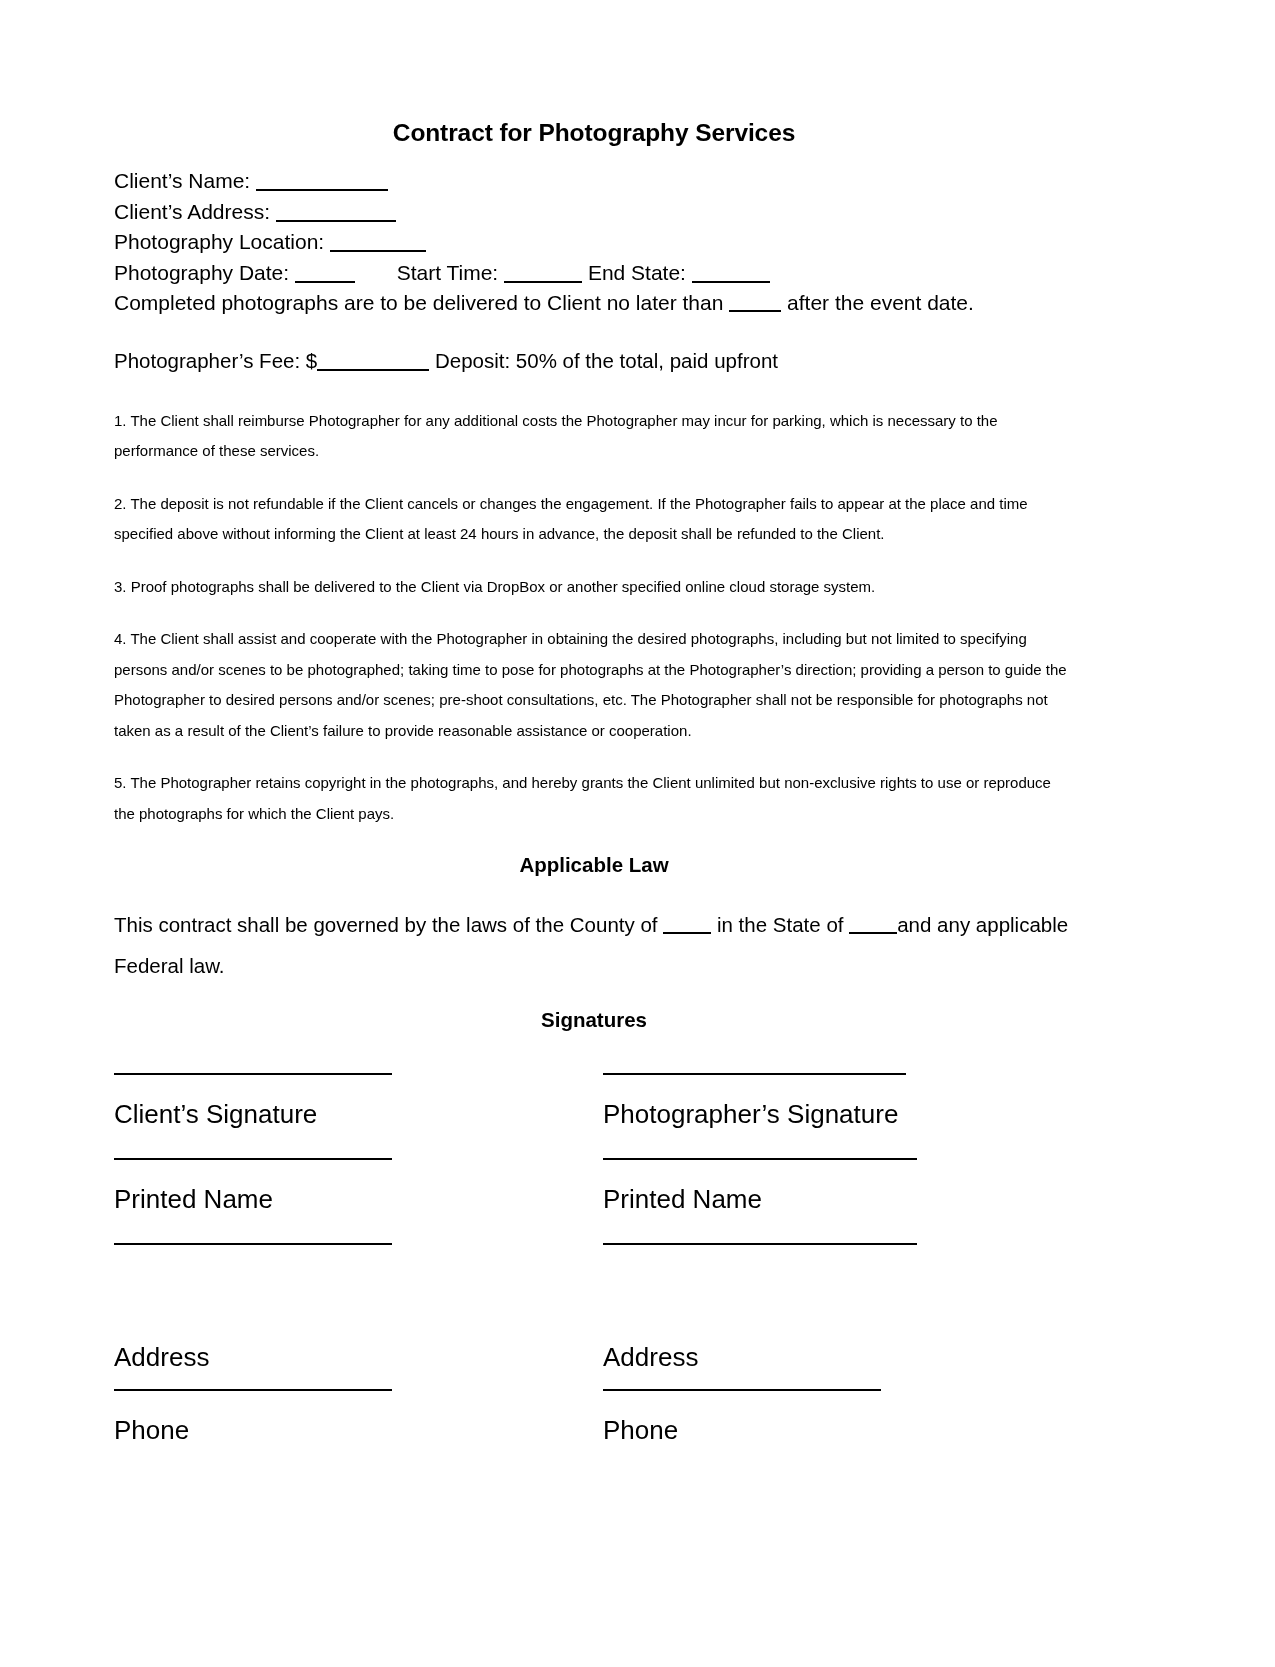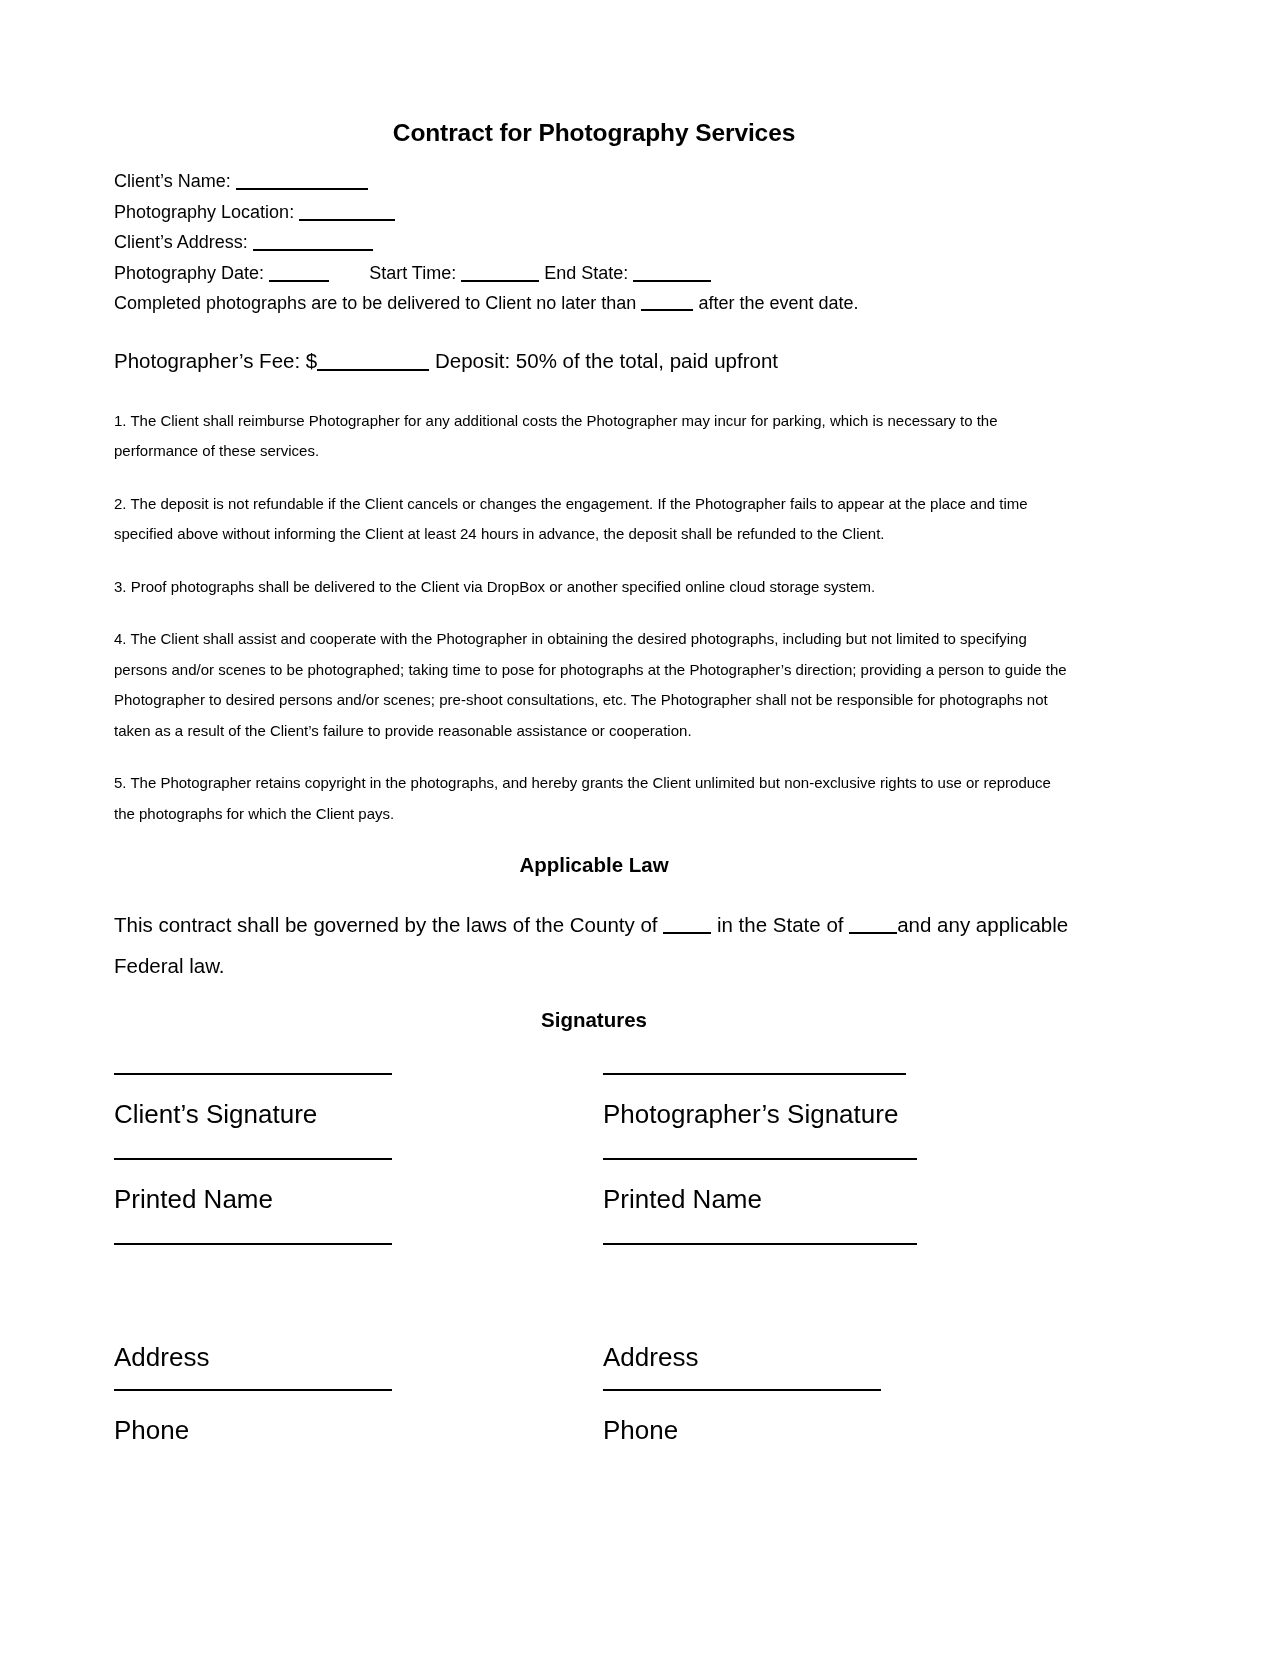--- a/index.html
+++ b/index.html
@@ -29,21 +29,21 @@
     text-align: center;
     font-size: 24.5px;
     font-weight: bold;
     letter-spacing: -0.1px;
     margin: 0;
     padding-top: 118px;
     line-height: 1.2;
   }
   .field-block {
     margin-top: 19px;
-    font-size: 18px;
+    font-size: 21px;
     line-height: 30.5px;
   }
   .field-line {
     white-space: nowrap;
   }
   .blank {
     display: inline-block;
     border-bottom: 2px solid #000;
     vertical-align: -3px;
     height: 15px;
@@ -164,27 +164,27 @@
     <h1 class="doc-title">Contract for Photography Services</h1>
 
     <div class="field-block">
 
       <div class="field-line">
         <span>Client’s Name:</span>
         <span class="blank w-name"></span>
       </div>
 
       <div class="field-line">
+        <span>Client’s Address:</span>
+        <span class="blank w-addr"></span>
+      </div>
+
+      <div class="field-line">
         <span>Photography Location:</span>
         <span class="blank w-loc"></span>
-      </div>
-
-      <div class="field-line">
-        <span>Client’s Address:</span>
-        <span class="blank w-addr"></span>
       </div>
 
       <div class="field-line">
         <span>Photography Date:</span>
         <span class="blank w-date"></span>
         <span class="gap-md"></span>
         <span>Start Time:</span>
         <span class="blank w-start"></span>
         <span>End State:</span>
         <span class="blank w-end"></span>

